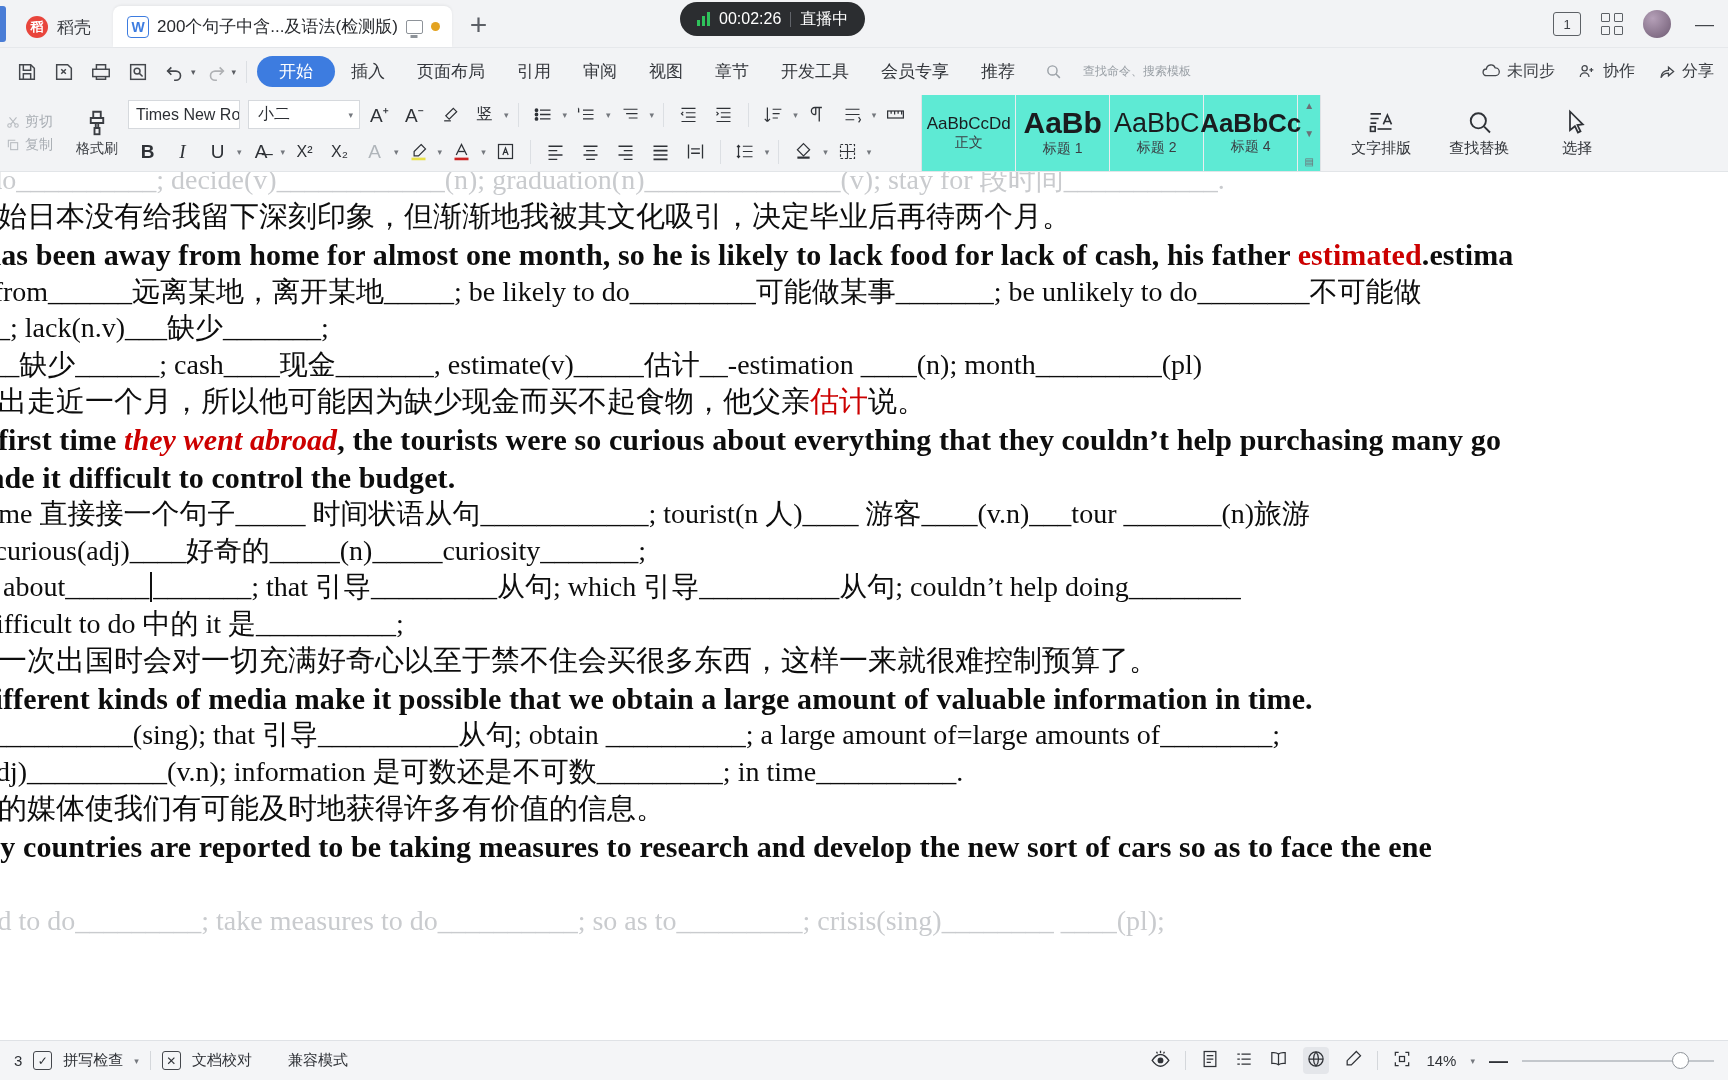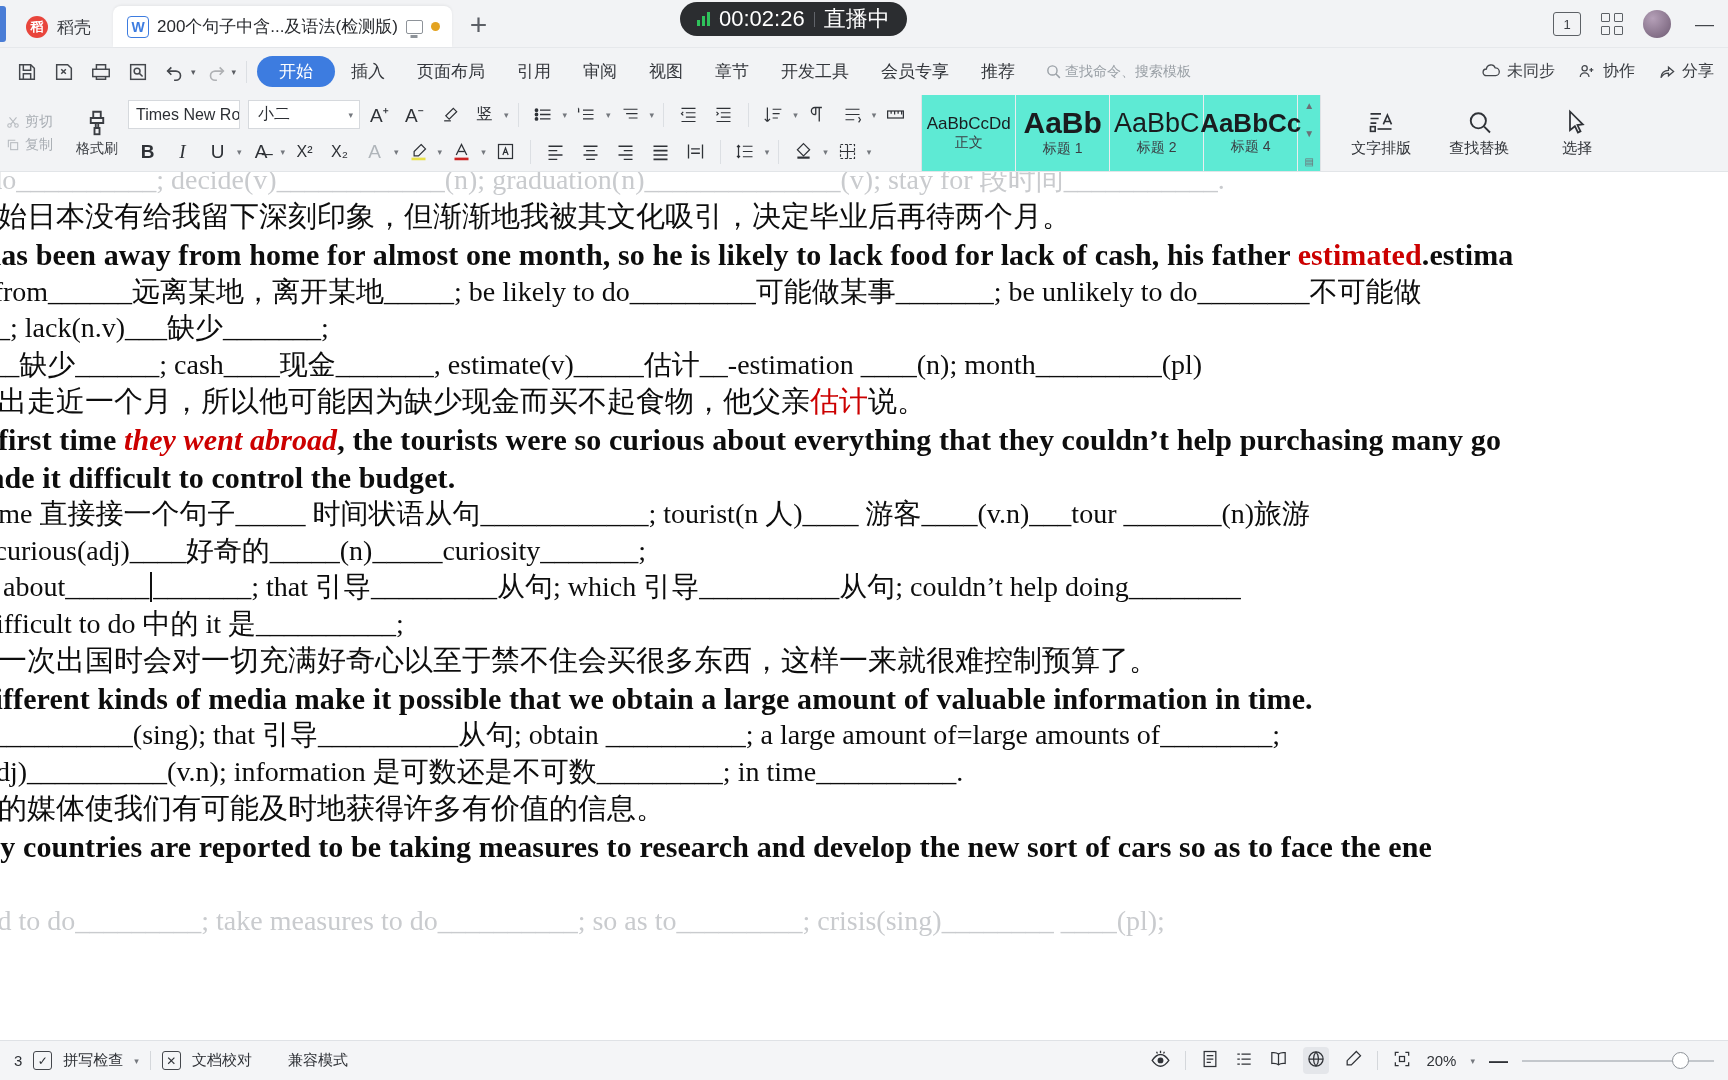--- a/index.html
+++ b/index.html
@@ -55,21 +55,21 @@
   .mon-ico::after { content:""; position:absolute; left:50%; transform:translateX(-50%); bottom:-5px; width:7px; height:3px; background:#8e9399;}
   .dot-unsaved { width: 9px; height: 9px; border-radius: 50%; background: #e3a321; flex:0 0 auto;}
   .newtab-plus {
     font-size: 30px; color: #5c6066; font-weight: 300;
     padding: 0 18px; line-height: 38px; height: 41px; cursor: pointer;
   }
   .live-pill {
     position: absolute; left: 680px; top: 2px;
     height: 34px; border-radius: 17px; background: #2b2d30;
     display: flex; align-items: center; gap: 9px;
-    padding: 0 17px; color: #ffffff; font-size: 22px;
+    padding: 0 17px; color: #ffffff; font-size: 16px;
   }
   .bars-ico { display: flex; align-items: flex-end; gap: 2px; height: 14px; }
   .bars-ico i { width: 3px; background: #2fc25b; display: block; }
   .bars-ico i:nth-child(1) { height: 6px; }
   .bars-ico i:nth-child(2) { height: 10px; }
   .bars-ico i:nth-child(3) { height: 14px; }
   .live-sep { width: 1px; height: 15px; background: #61646a; }
   .tb-right {
     position: absolute; right: 0; top: 6px;
     display: flex; align-items: center; gap: 20px; padding-right: 14px;
@@ -98,22 +98,22 @@
   .vsep { width: 1px; height: 22px; background: #dcdfe3; margin: 0 10px; }
   .rtab {
     font-size: 17px; color: #33363b; padding: 0 16px; height: 31px;
     display: flex; align-items: center; white-space: nowrap;
   }
   .rtab.active {
     background: #3d7ce0; color: #ffffff; border-radius: 16px;
     padding: 0 22px; font-weight: 500;
   }
   .ribbon-search {
-    display: flex; align-items: center; gap: 3px;
-    margin-left: 14px; color: #9aa0a6; font-size: 14px;
+    display: flex; align-items: center; gap: 21px;
+    margin-left: 14px; color: #9aa0a6; font-size: 12px;
   }
   .ribbon-right {
     position: absolute; right: 14px; top: 0; height: 47px;
     display: flex; align-items: center; gap: 22px;
     font-size: 16px; color: #3b3e43;
   }
   .rr-item { display: flex; align-items: center; gap: 6px; }
 
   
   .format-bar {
@@ -681,21 +681,21 @@
         <path d="M16 3l5 5-11 11H5v-5z"></path>
       </svg>
     </span>
     <span class="sb-sep"></span>
     <span>
       <svg width="20" height="20" viewBox="0 0 24 24" fill="none" stroke="#2f3237" stroke-width="1.5">
         <path d="M4 8V4h4M20 8V4h-4M4 16v4h4M20 16v4h-4"></path>
           <rect x="9" y="9" width="6" height="6"></rect>
       </svg>
     </span>
-    <span>20%</span>
+    <span>14%</span>
     <span class="tcaret">▾</span>
     <span class="zoom-minus">—</span>
     <span class="zoom-slider">
       <span class="zoom-track"></span>
       <span class="zoom-knob"></span>
     </span>
   </div>
 </div>
 
 </body></html>

